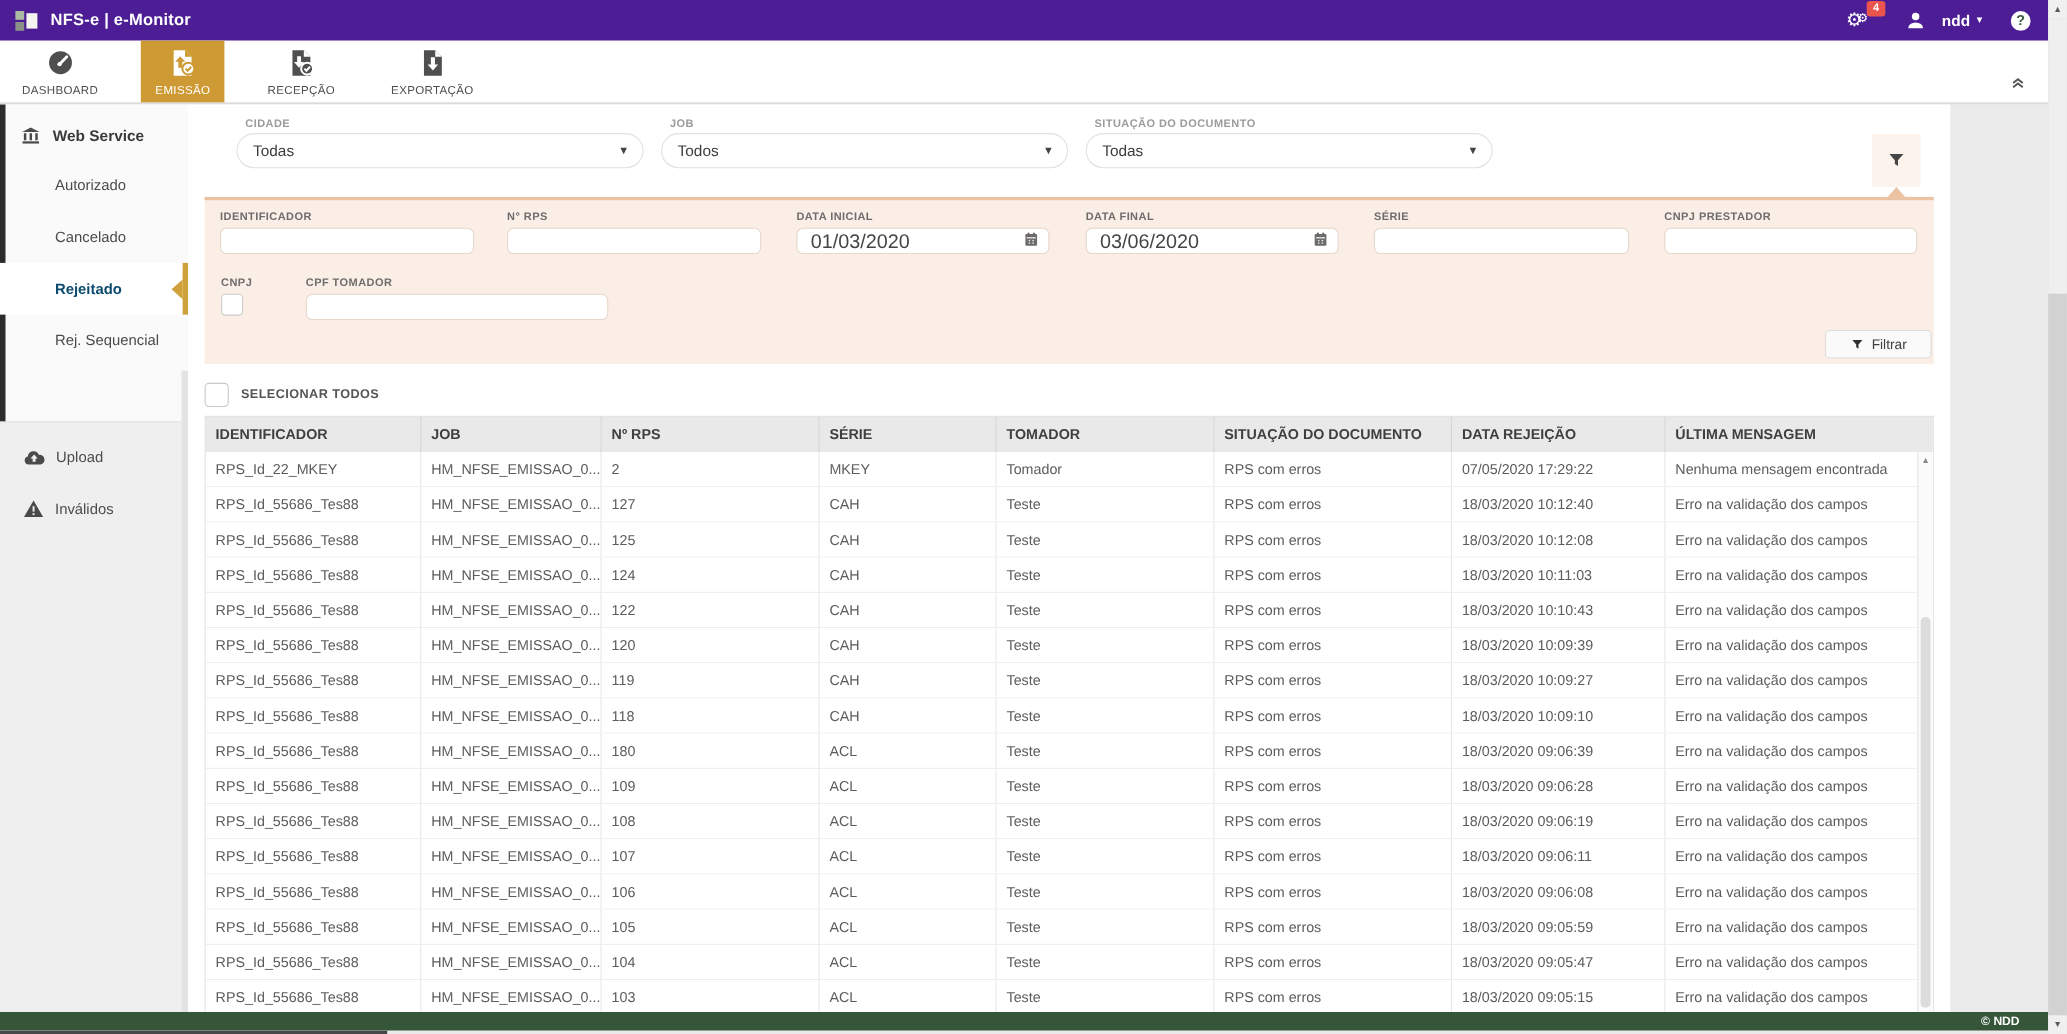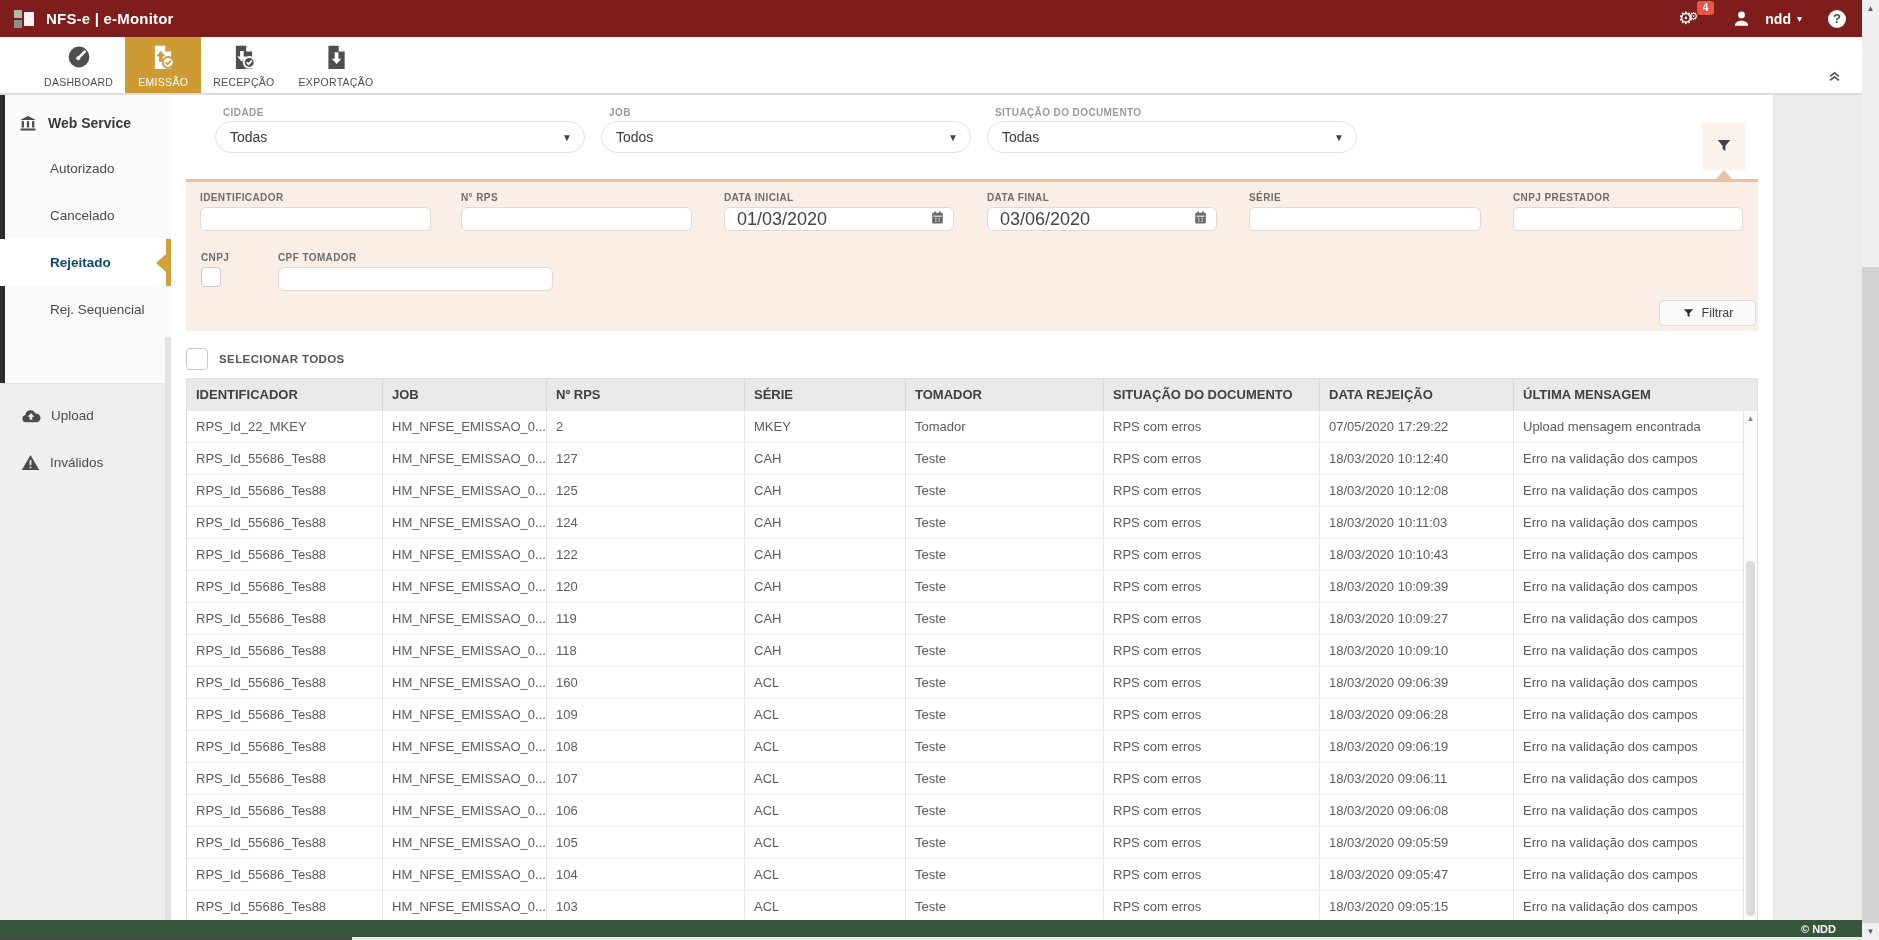--- a/index.html
+++ b/index.html
@@ -1,38 +1,38 @@
 <!DOCTYPE html>
 <html><head>
 <meta charset="utf-8">
 <style>
   * { margin:0; padding:0; box-sizing:border-box; }
   html,body { width:1879px; height:940px; overflow:hidden; font-family:"Liberation Sans","DejaVu Sans",sans-serif; background:#ebebeb; }
   .app { width:1879px; height:940px; display:flex; }
   .page { width:1862px; display:flex; flex-direction:column; }
 
   
-  .topbar { height:37px; background:#7f1d1d; display:flex; align-items:center; padding:0 16px 0 14px; color:#fff; flex:0 0 auto; }
+  .topbar { height:37px; background:#4c1d95; display:flex; align-items:center; padding:0 16px 0 14px; color:#fff; flex:0 0 auto; }
   .logo { width:20px; height:20px; position:relative; margin-right:12px; }
   .logo i { position:absolute; display:block; }
   .logo .sq1 { left:0; top:1px; width:8px; height:8px; background:#aebba4; }
   .logo .sq2 { left:0; top:11px; width:8px; height:8px; background:#8b9186; }
   .logo .sq3 { left:10px; top:3px; width:10px; height:14px; background:#f4f4f0; }
   .app-title { font-size:15px; font-weight:bold; letter-spacing:.2px; }
   .topbar .spacer { flex:1; }
   .top-ic { position:relative; display:flex; align-items:center; justify-content:center; margin-left:26px; cursor:pointer; }
   .gears { font-size:17px; line-height:1; }
   .gears .g2 { font-size:11px; margin-left:-5px; vertical-align:4px; }
   .badge { position:absolute; top:-9px; right:-16px; background:#e9544d; color:#fff; font-size:10px; font-weight:bold; border-radius:3px; padding:2px 6px; line-height:1; }
   .username { font-size:14px; font-weight:bold; margin-left:14px; }
   .caret-down { font-size:10px; margin-left:6px; color:#fff; }
   .help-circle { width:18px; height:18px; border-radius:50%; background:#fff; color:#36563a; font-size:13px; font-weight:bold; display:flex; align-items:center; justify-content:center; }
 
   
-  .tabbar { height:58px; background:#fff; border-bottom:2px solid #dcdcdc; display:flex; align-items:stretch; padding-left:32px; position:relative; flex:0 0 auto; }
+  .tabbar { height:58px; background:#fff; border-bottom:2px solid #dcdcdc; display:flex; align-items:stretch; padding-left:8px; position:relative; flex:0 0 auto;gap:27px; }
   .tab { --knock:#fff; min-width:76px; padding:6px 12px 5px; display:flex; flex-direction:column; align-items:center; justify-content:space-between; color:#4f4f4f; cursor:pointer; }
   .tab.active { --knock:#cd9a33; background:#cd9a33; color:#fff; }
   .tab .ticon { height:27px; display:flex; align-items:center; }
   .tab .tlabel { font-size:10.5px; letter-spacing:.3px; }
   .tab svg { fill:currentColor; }
   .collapse-btn { position:absolute; right:20px; bottom:6px; color:#555; cursor:pointer; }
 
   
   .main { flex:1; display:flex; min-height:0; }
 
@@ -369,21 +369,21 @@
           </div>
           <div class="tbody">
               <div class="trow">
                 <div class="tcell col0">RPS_Id_22_MKEY</div>
                 <div class="tcell col1">HM_NFSE_EMISSAO_0...</div>
                 <div class="tcell col2">2</div>
                 <div class="tcell col3">MKEY</div>
                 <div class="tcell col4">Tomador</div>
                 <div class="tcell col5">RPS com erros</div>
                 <div class="tcell col6">07/05/2020 17:29:22</div>
-                <div class="tcell col7">Upload mensagem encontrada</div>
+                <div class="tcell col7">Nenhuma mensagem encontrada</div>
               </div>
               <div class="trow">
                 <div class="tcell col0">RPS_Id_55686_Tes88</div>
                 <div class="tcell col1">HM_NFSE_EMISSAO_0...</div>
                 <div class="tcell col2">127</div>
                 <div class="tcell col3">CAH</div>
                 <div class="tcell col4">Teste</div>
                 <div class="tcell col5">RPS com erros</div>
                 <div class="tcell col6">18/03/2020 10:12:40</div>
                 <div class="tcell col7">Erro na validação dos campos</div>
@@ -444,21 +444,21 @@
                 <div class="tcell col2">118</div>
                 <div class="tcell col3">CAH</div>
                 <div class="tcell col4">Teste</div>
                 <div class="tcell col5">RPS com erros</div>
                 <div class="tcell col6">18/03/2020 10:09:10</div>
                 <div class="tcell col7">Erro na validação dos campos</div>
               </div>
               <div class="trow">
                 <div class="tcell col0">RPS_Id_55686_Tes88</div>
                 <div class="tcell col1">HM_NFSE_EMISSAO_0...</div>
-                <div class="tcell col2">160</div>
+                <div class="tcell col2">180</div>
                 <div class="tcell col3">ACL</div>
                 <div class="tcell col4">Teste</div>
                 <div class="tcell col5">RPS com erros</div>
                 <div class="tcell col6">18/03/2020 09:06:39</div>
                 <div class="tcell col7">Erro na validação dos campos</div>
               </div>
               <div class="trow">
                 <div class="tcell col0">RPS_Id_55686_Tes88</div>
                 <div class="tcell col1">HM_NFSE_EMISSAO_0...</div>
                 <div class="tcell col2">109</div>

